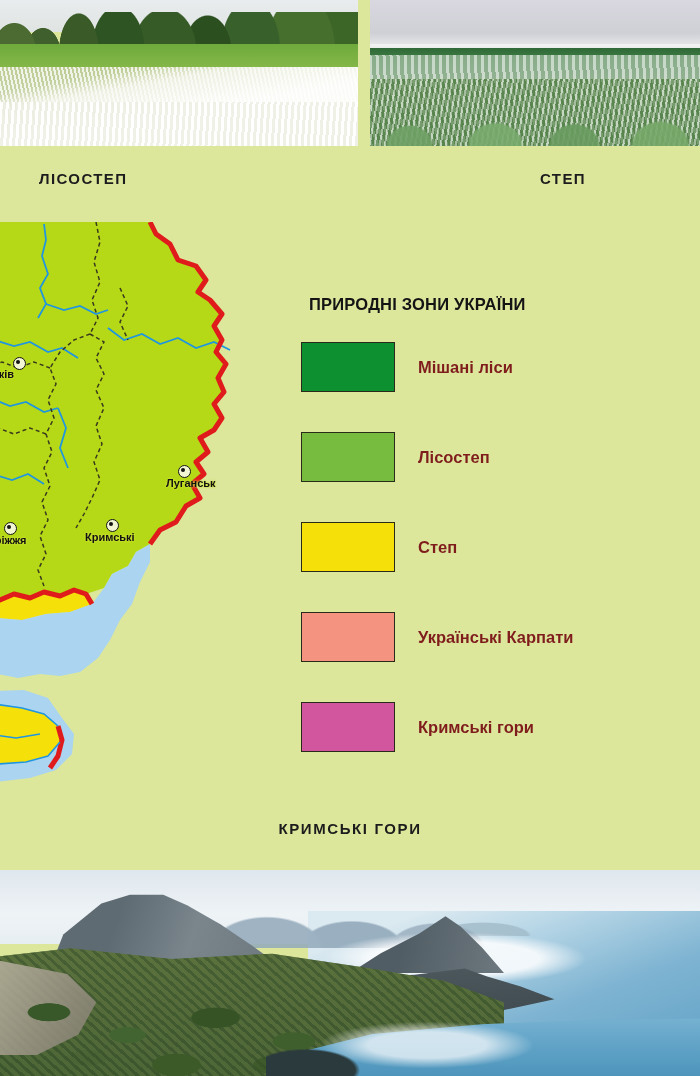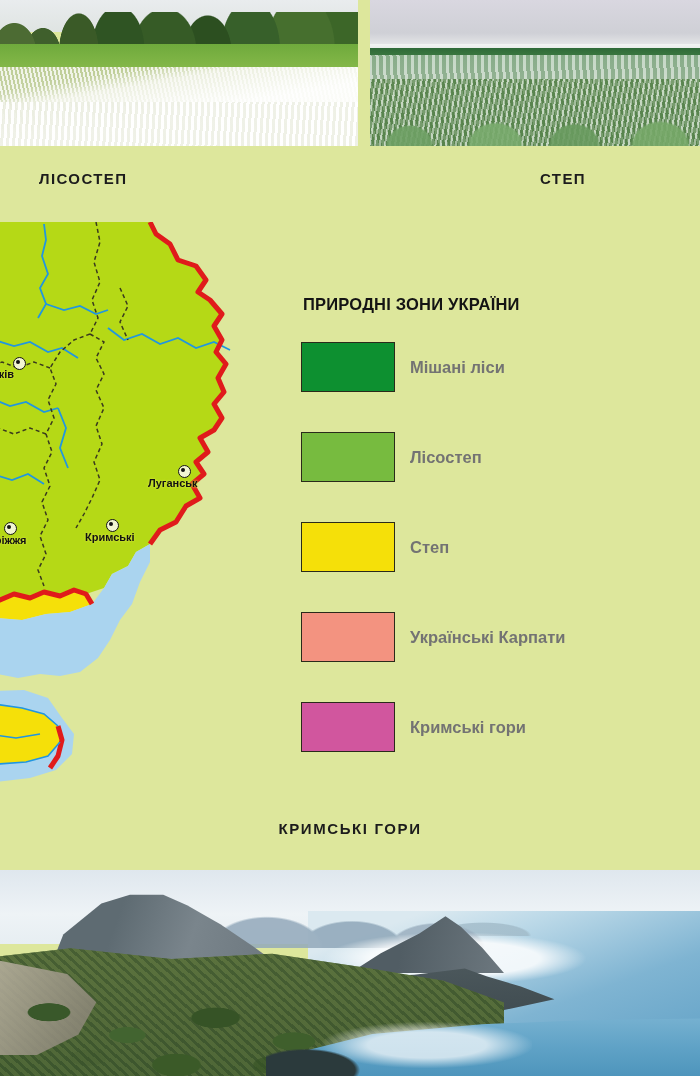--- a/index.html
+++ b/index.html
@@ -91,24 +91,24 @@
   .city{position:absolute;white-space:nowrap;font-size:11px;font-weight:700;
         color:#111;text-shadow:0 0 2px #cfe23a,0 0 3px #cfe23a;}
   .city-dot{position:absolute;width:11px;height:11px;border-radius:50%;
         background:#f2f6d2;border:1.6px solid #141414;}
   .city-dot::after{content:"";position:absolute;left:2.2px;top:2.2px;
         width:4.2px;height:4.2px;border-radius:50%;background:#141414;}
 
   
   .legend{position:absolute;left:301px;top:295px;width:380px;}
   .legend-title{font-size:16.5px;font-weight:700;color:#141414;
-    letter-spacing:.2px;margin:0 0 28px 2px;white-space:nowrap;}
+    letter-spacing:.2px;margin:0 0 28px 8px;white-space:nowrap;}
   .legend-row{display:flex;align-items:center;height:50px;margin-bottom:40px;}
   .legend-swatch{width:94px;height:50px;border:1.6px solid #2a2a1a;box-sizing:border-box;flex:0 0 auto;}
-  .legend-label{margin-left:15px;font-size:16.5px;font-weight:700;color:#737373;white-space:nowrap;}
+  .legend-label{margin-left:23px;font-size:16.5px;font-weight:700;color:#7f1d1d;white-space:nowrap;}
 
   
   .photo-crimea{position:absolute;left:0;top:870px;width:700px;height:206px;overflow:hidden;}
   .cr-sky{position:absolute;left:0;top:0;width:100%;height:36%;
     background:linear-gradient(#dfe7ee,#eef3f6 60%,#e7eef2 100%);}
   .cr-sea{position:absolute;left:44%;top:20%;width:56%;height:80%;
     background:linear-gradient(160deg,#dbe9f0 0 14%,#bcd9e8 30%,#7fb4d2 60%,#5c9ec4 100%);}
   .cr-seashine{position:absolute;left:46%;top:30%;width:38%;height:26%;
     background:radial-gradient(ellipse at 50% 50%, rgba(255,255,255,.85) 0 45%, rgba(255,255,255,0) 70%);}
   .cr-island{position:absolute;left:62%;top:25%;width:14%;height:7%;
@@ -241,21 +241,21 @@
     </g>
   </svg>
 
   <div class="city-dot" style="left:13px;  top:135px;"></div>
   <div class="city" style="left:-8px;  top:146px;">рків</div>
 
   <div class="city-dot" style="left:4px;   top:300px;"></div>
   <div class="city" style="left:-12px; top:312px;">оріжжя</div>
 
   <div class="city-dot" style="left:178px; top:243px;"></div>
-  <div class="city" style="left:148px; top:255px;">Луганськ</div>
+  <div class="city" style="left:166px; top:255px;">Луганськ</div>
 
   <div class="city-dot" style="left:106px; top:297px;"></div>
   <div class="city" style="left:85px;  top:309px;">Кримські</div>
 </div>
 
 <div class="legend">
 
   <div class="legend-title">ПРИРОДНІ ЗОНИ УКРАЇНИ</div>
 
   <div class="legend-row">

